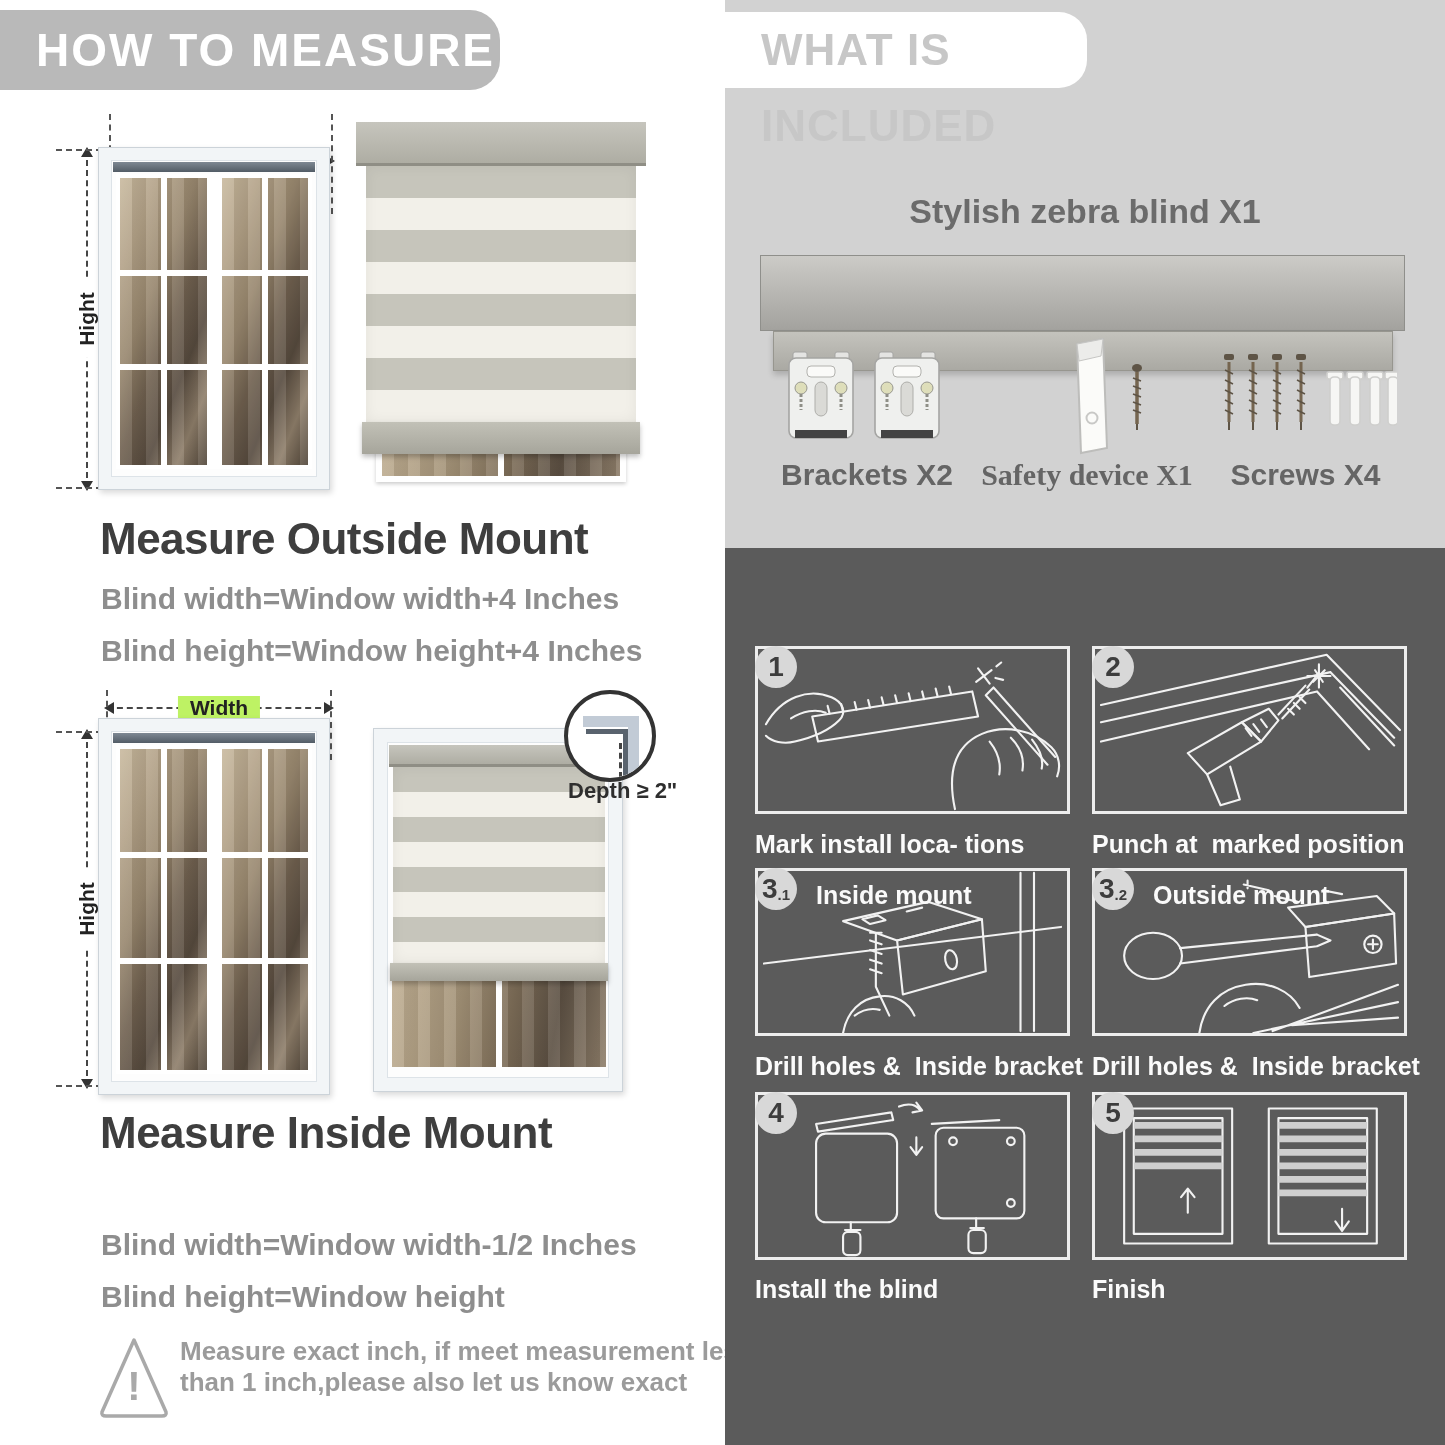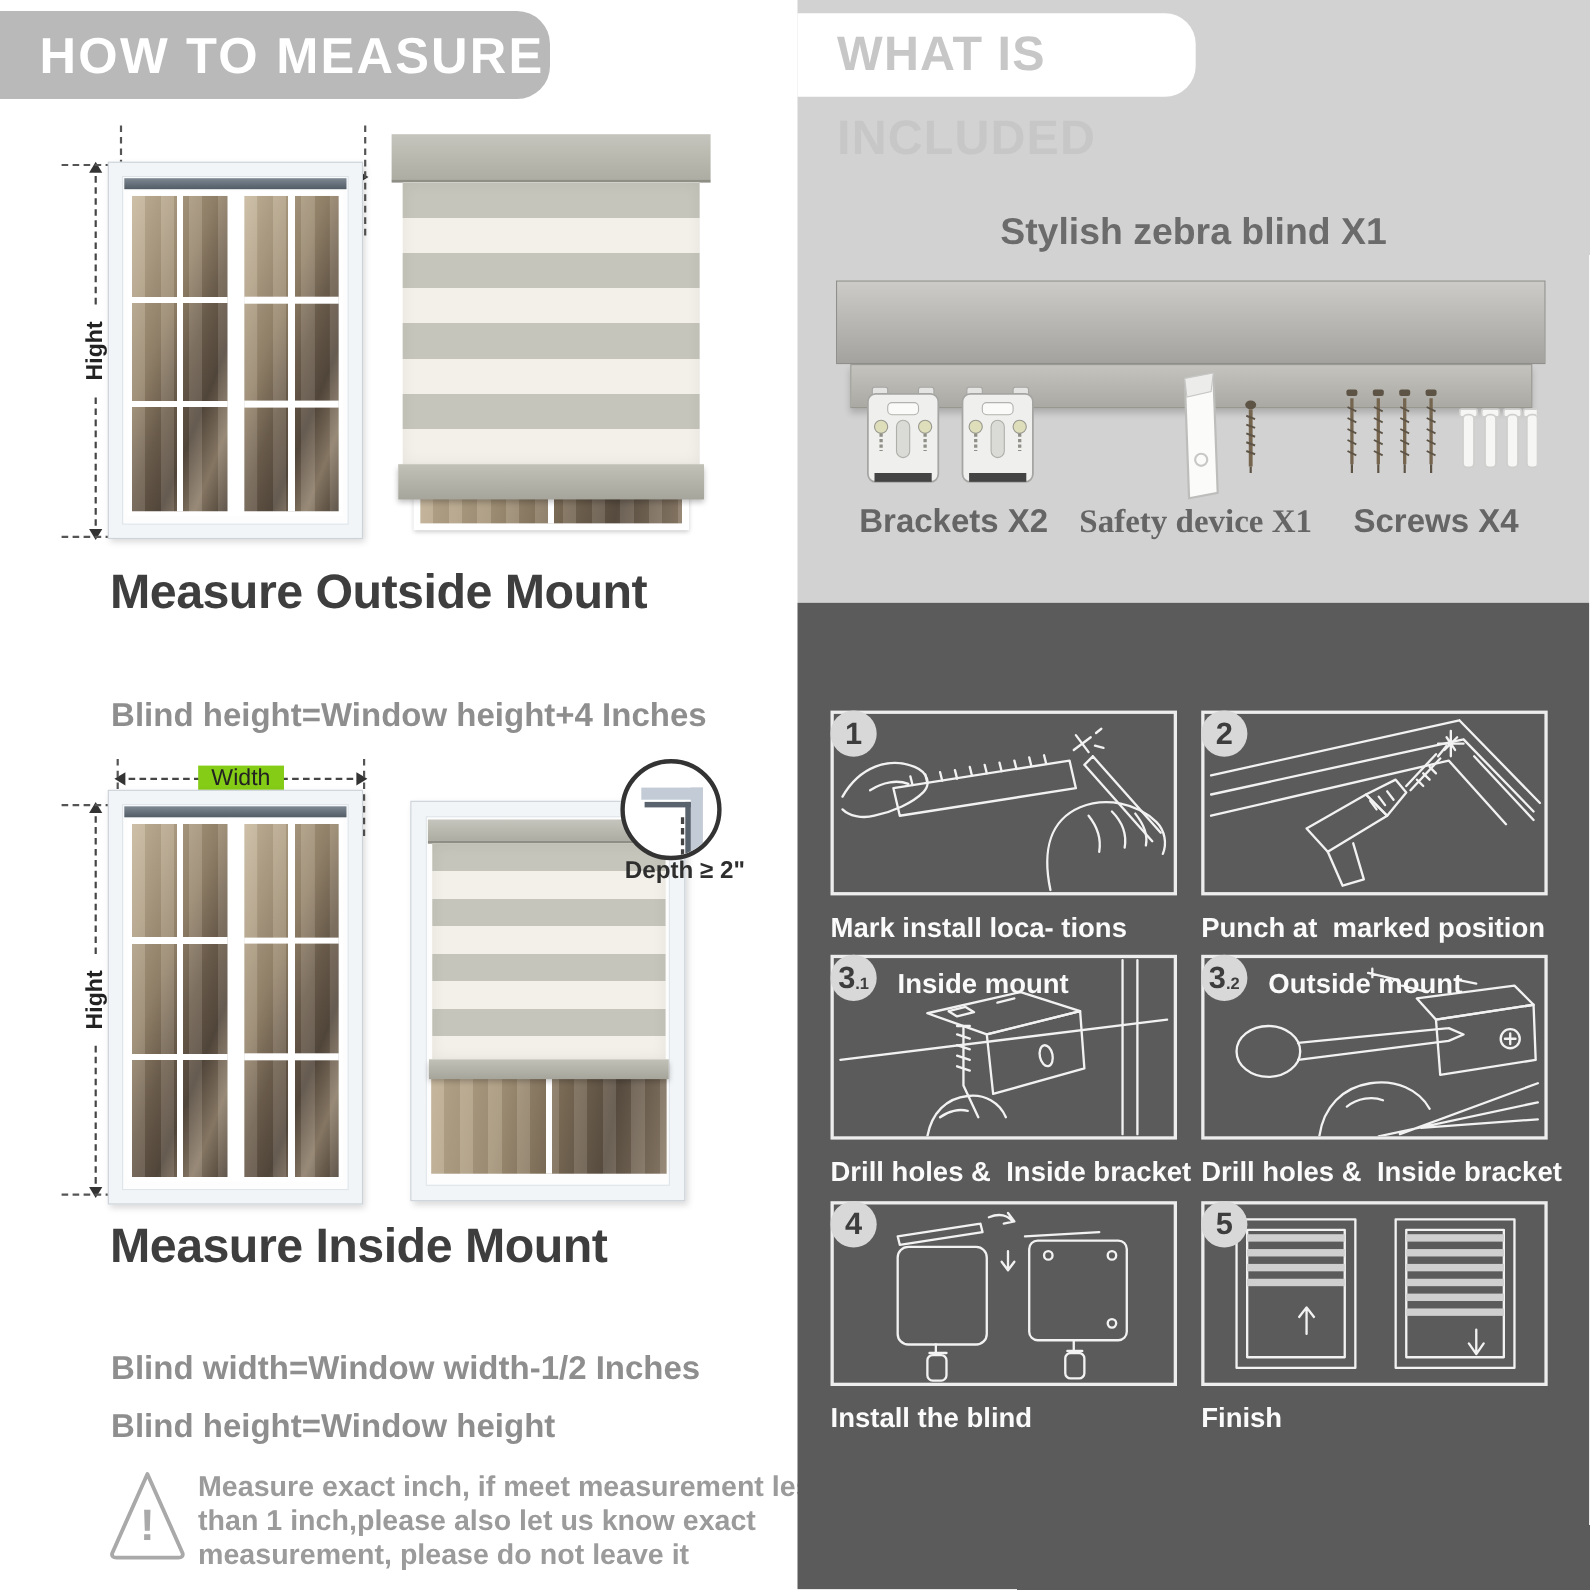--- a/index.html
+++ b/index.html
@@ -14,21 +14,21 @@
                letter-spacing:2px;line-height:80px;padding-left:36px;}
   .h1-dark{color:#3e3e3e;font-size:44px;font-weight:bold;letter-spacing:-0.5px;}
   .sub-gray{color:#8e8e8e;font-size:30px;font-weight:bold;}
   
   .harrow{position:absolute;border-top:2px dashed #454545;}
   .harrow .ah-l{position:absolute;left:-3px;top:-7px;width:0;height:0;
       border:6px solid transparent;border-right:10px solid #333;border-left:0;}
   .harrow .ah-r{position:absolute;right:-3px;top:-7px;width:0;height:0;
       border:6px solid transparent;border-left:10px solid #333;border-right:0;}
   .harrow .lbl{position:absolute;left:50%;top:-1px;transform:translate(-50%,-50%);
-      background:#84cc16;padding:0 12px;font-size:21px;font-weight:normal;color:#222;}
+      background:#bef264;padding:0 12px;font-size:21px;font-weight:bold;color:#222;}
   .varrow{position:absolute;border-left:2px dashed #454545;}
   .varrow .av-t{position:absolute;top:-3px;left:-7px;width:0;height:0;
       border:6px solid transparent;border-bottom:10px solid #333;border-top:0;}
   .varrow .av-b{position:absolute;bottom:-3px;left:-7px;width:0;height:0;
       border:6px solid transparent;border-top:10px solid #333;border-bottom:0;}
   .varrow .lbl{position:absolute;top:50%;left:-1px;transform:translate(-50%,-50%) rotate(-90deg);
       background:#fff;padding:0 12px;font-size:21px;font-weight:bold;color:#222;white-space:nowrap;}
   .dash-v{position:absolute;border-left:2px dashed #555;}
   .dash-h{position:absolute;border-top:2px dashed #555;}
   
@@ -129,20 +129,21 @@
   </div>
 
   <div class="abs" style="left:356px;top:122px;width:290px;height:374px;">
     <div class="abs photo" style="left:20px;top:300px;width:250px;height:60px;border:6px solid #fff;box-shadow:0 2px 4px rgba(0,0,0,0.2);"></div>
     <div class="cassette" style="left:0;top:0;width:290px;height:44px;"></div>
     <div class="zfabric" style="left:10px;top:44px;width:270px;height:256px;"></div>
     <div class="zrail" style="left:6px;top:300px;width:278px;height:32px;"></div>
   </div>
 
   <div class="abs h1-dark" style="left:100px;top:514px;text-align:center;">Measure Outside Mount</div>
+  <div class="abs sub-gray" style="left:101px;top:582px;">Blind width=Window width+4 Inches</div>
   <div class="abs sub-gray" style="left:101px;top:634px;">Blind height=Window height+4 Inches</div>
 
   <div class="harrow" style="left:107px;top:707px;width:224px;">
     <span class="ah-l"></span>
     <span class="ah-r"></span>
     <span class="lbl">Width</span>
   </div>
   <div class="dash-v" style="left:106px;top:690px;height:70px;"></div>
   <div class="dash-v" style="left:330px;top:690px;height:70px;"></div>
   <div class="varrow" style="left:86px;top:732px;height:354px;">
@@ -179,21 +180,20 @@
   <div class="abs h1-dark" style="left:100px;top:1108px;">Measure Inside Mount</div>
   <div class="abs sub-gray" style="left:101px;top:1228px;">Blind width=Window width-1/2 Inches</div>
   <div class="abs sub-gray" style="left:101px;top:1280px;">Blind height=Window height</div>
 
   <svg class="warn-tri" style="left:98px;top:1334px;" width="72" height="86" viewBox="0 0 72 86">
     <path d="M36,6 L68,78 Q69,82 64,82 L8,82 Q3,82 4,78 Z" fill="none" stroke="#a9a9a9" stroke-width="3.5" stroke-linejoin="round"></path>
     <text x="36" y="66" text-anchor="middle" font-size="40" font-weight="bold" fill="#a9a9a9" font-family="Liberation Sans, sans-serif">!</text>
   </svg>
   <div class="abs warn-text" style="left:180px;top:1336px;">Measure exact inch, if meet measurement less</div>
   <div class="abs warn-text" style="left:180px;top:1367px;">than 1 inch,please also let us know exact</div>
-  <div class="abs warn-text" style="left:180px;top:1398px;">measurement, please do not leave it</div>
 
   <div class="abs gray-sec">
     <div class="banner-right">WHAT IS INCLUDED</div>
     <div class="blind-label">Stylish zebra blind X1</div>
     <div class="headrail-main"></div>
     <div class="headrail-low"></div>
 
     <svg style="position:absolute;left:58px;top:348px;" width="76" height="100" viewBox="0 0 76 100">
       <rect x="10" y="4" width="14" height="9" rx="2" fill="#e4e4e2" stroke="#a5a5a3"></rect>
       <rect x="52" y="4" width="14" height="9" rx="2" fill="#e4e4e2" stroke="#a5a5a3"></rect>

